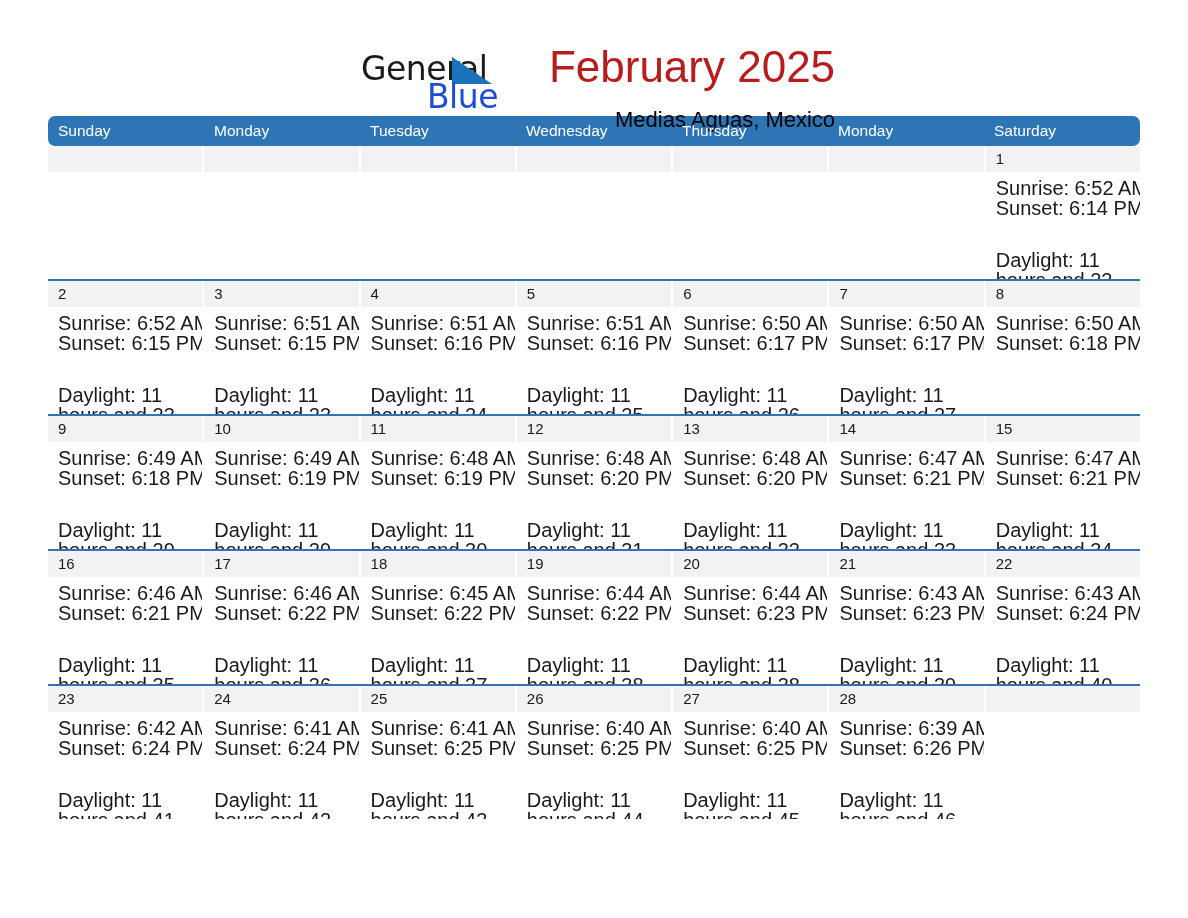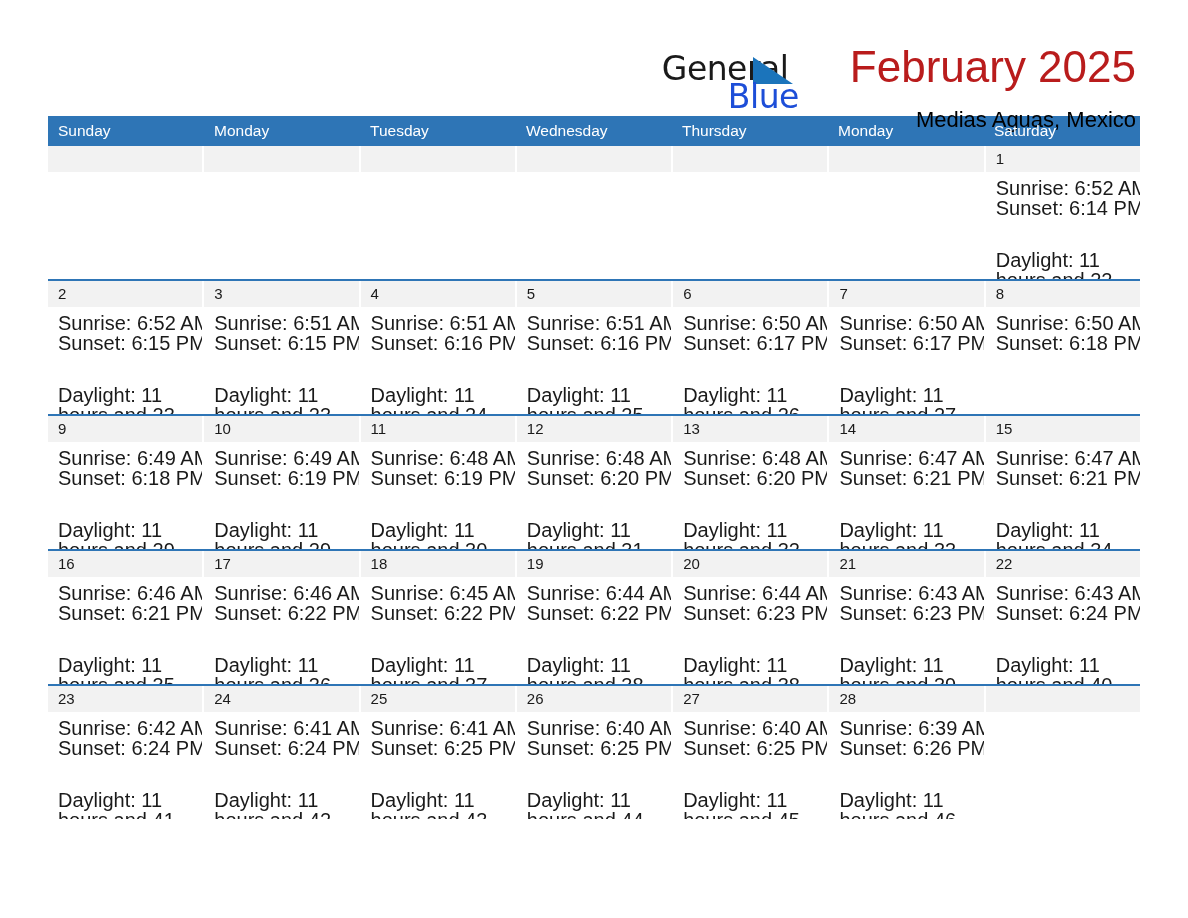--- a/index.html
+++ b/index.html
@@ -19,21 +19,21 @@
     width: 1188px;
     height: 918px;
     box-sizing: border-box;
     padding: 0 48px;
   }
 
   
   .topbar {
     display: flex;
     align-items: flex-start;
-    justify-content: flex-end;
+    justify-content: center;
     padding-top: 44px;
     height: 104px;
     box-sizing: border-box;
   }
   .logo {
     position: relative;
     width: 200px;
     height: 72px;
     line-height: 1;
     user-select: none;
@@ -85,20 +85,21 @@
 
   
   .calendar {
     margin-top: 12px;
     width: 1092px;
   }
   .weekday-row {
     display: flex;
     background: #2e75b6;
     height: 30px;
+    border-radius: 7px;
   }
   .weekday {
     flex: 1 1 0;
     color: #ffffff;
     font-size: 15.5px;
     line-height: 30px;
     padding-left: 10px;
     box-sizing: border-box;
     white-space: nowrap;
   }

